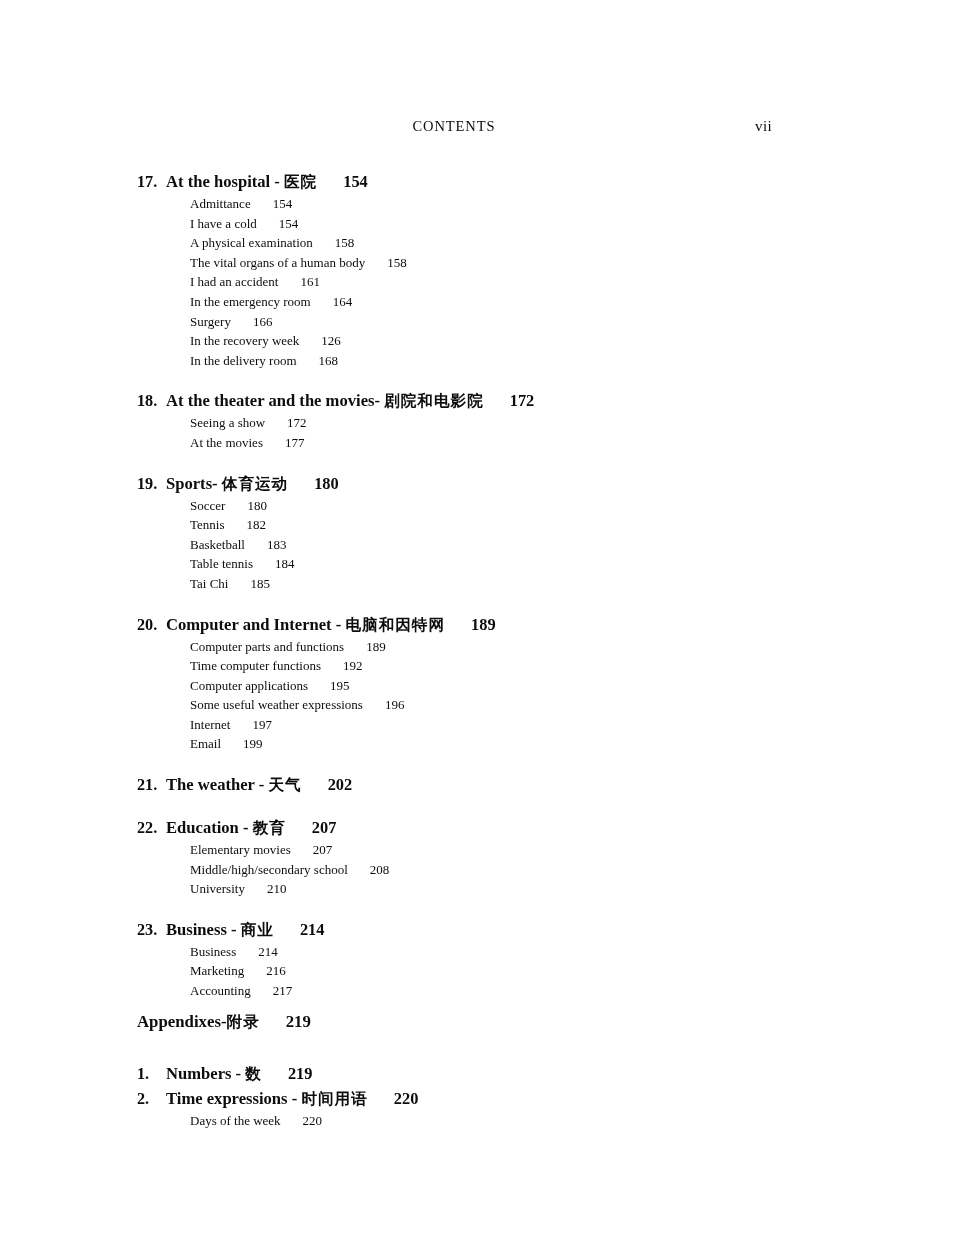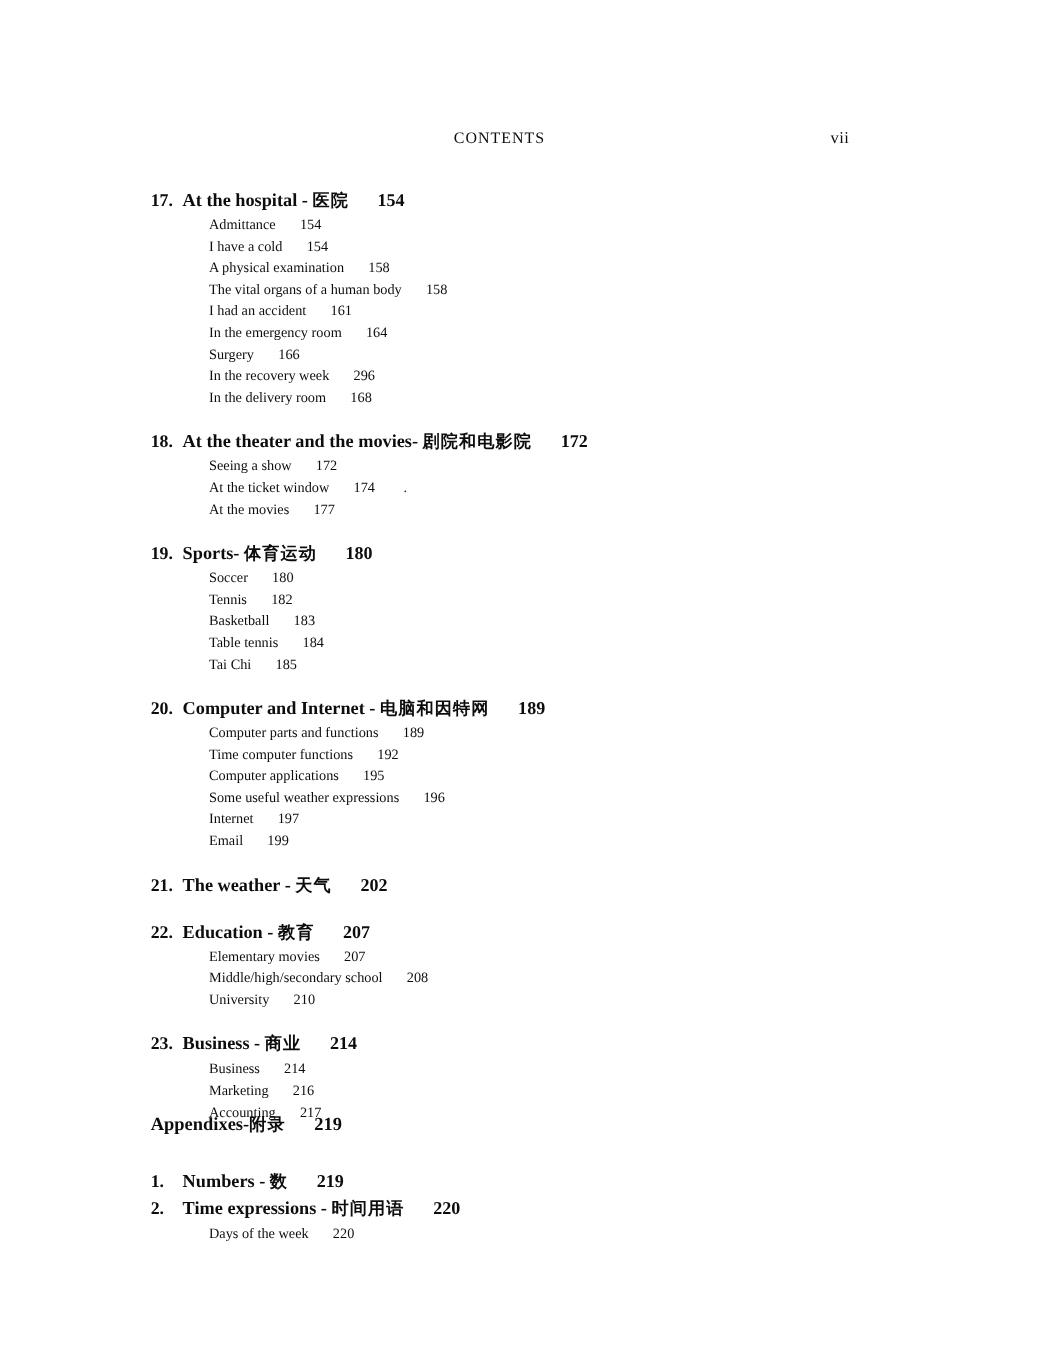--- a/index.html
+++ b/index.html
@@ -192,42 +192,38 @@
           <li class="sub-item">
             <span class="sub-label">In the emergency room</span>
             <span class="sub-page">164</span>
           </li>
           <li class="sub-item">
             <span class="sub-label">Surgery</span>
             <span class="sub-page">166</span>
           </li>
           <li class="sub-item">
             <span class="sub-label">In the recovery week</span>
-            <span class="sub-page">296</span>
+            <span class="sub-page">126</span>
           </li>
           <li class="sub-item">
             <span class="sub-label">In the delivery room</span>
             <span class="sub-page">168</span>
           </li>
         </ul>
       </div>
       <div class="chapter">
         <div class="ch-head">
           <span class="ch-num">18.</span>
           <span class="ch-title"><span>At the theater and the movies- </span><span class="cn">剧院和电影院</span></span>
           <span class="ch-page">172</span>
         </div>
         <ul class="sub-list">
           <li class="sub-item">
             <span class="sub-label">Seeing a show</span>
             <span class="sub-page">172</span>
-          </li>
-          <li class="sub-item trailing-dot">
-            <span class="sub-label">At the ticket window</span>
-            <span class="sub-page">174</span>
           </li>
           <li class="sub-item">
             <span class="sub-label">At the movies</span>
             <span class="sub-page">177</span>
           </li>
         </ul>
       </div>
       <div class="chapter">
         <div class="ch-head">
           <span class="ch-num">19.</span>

